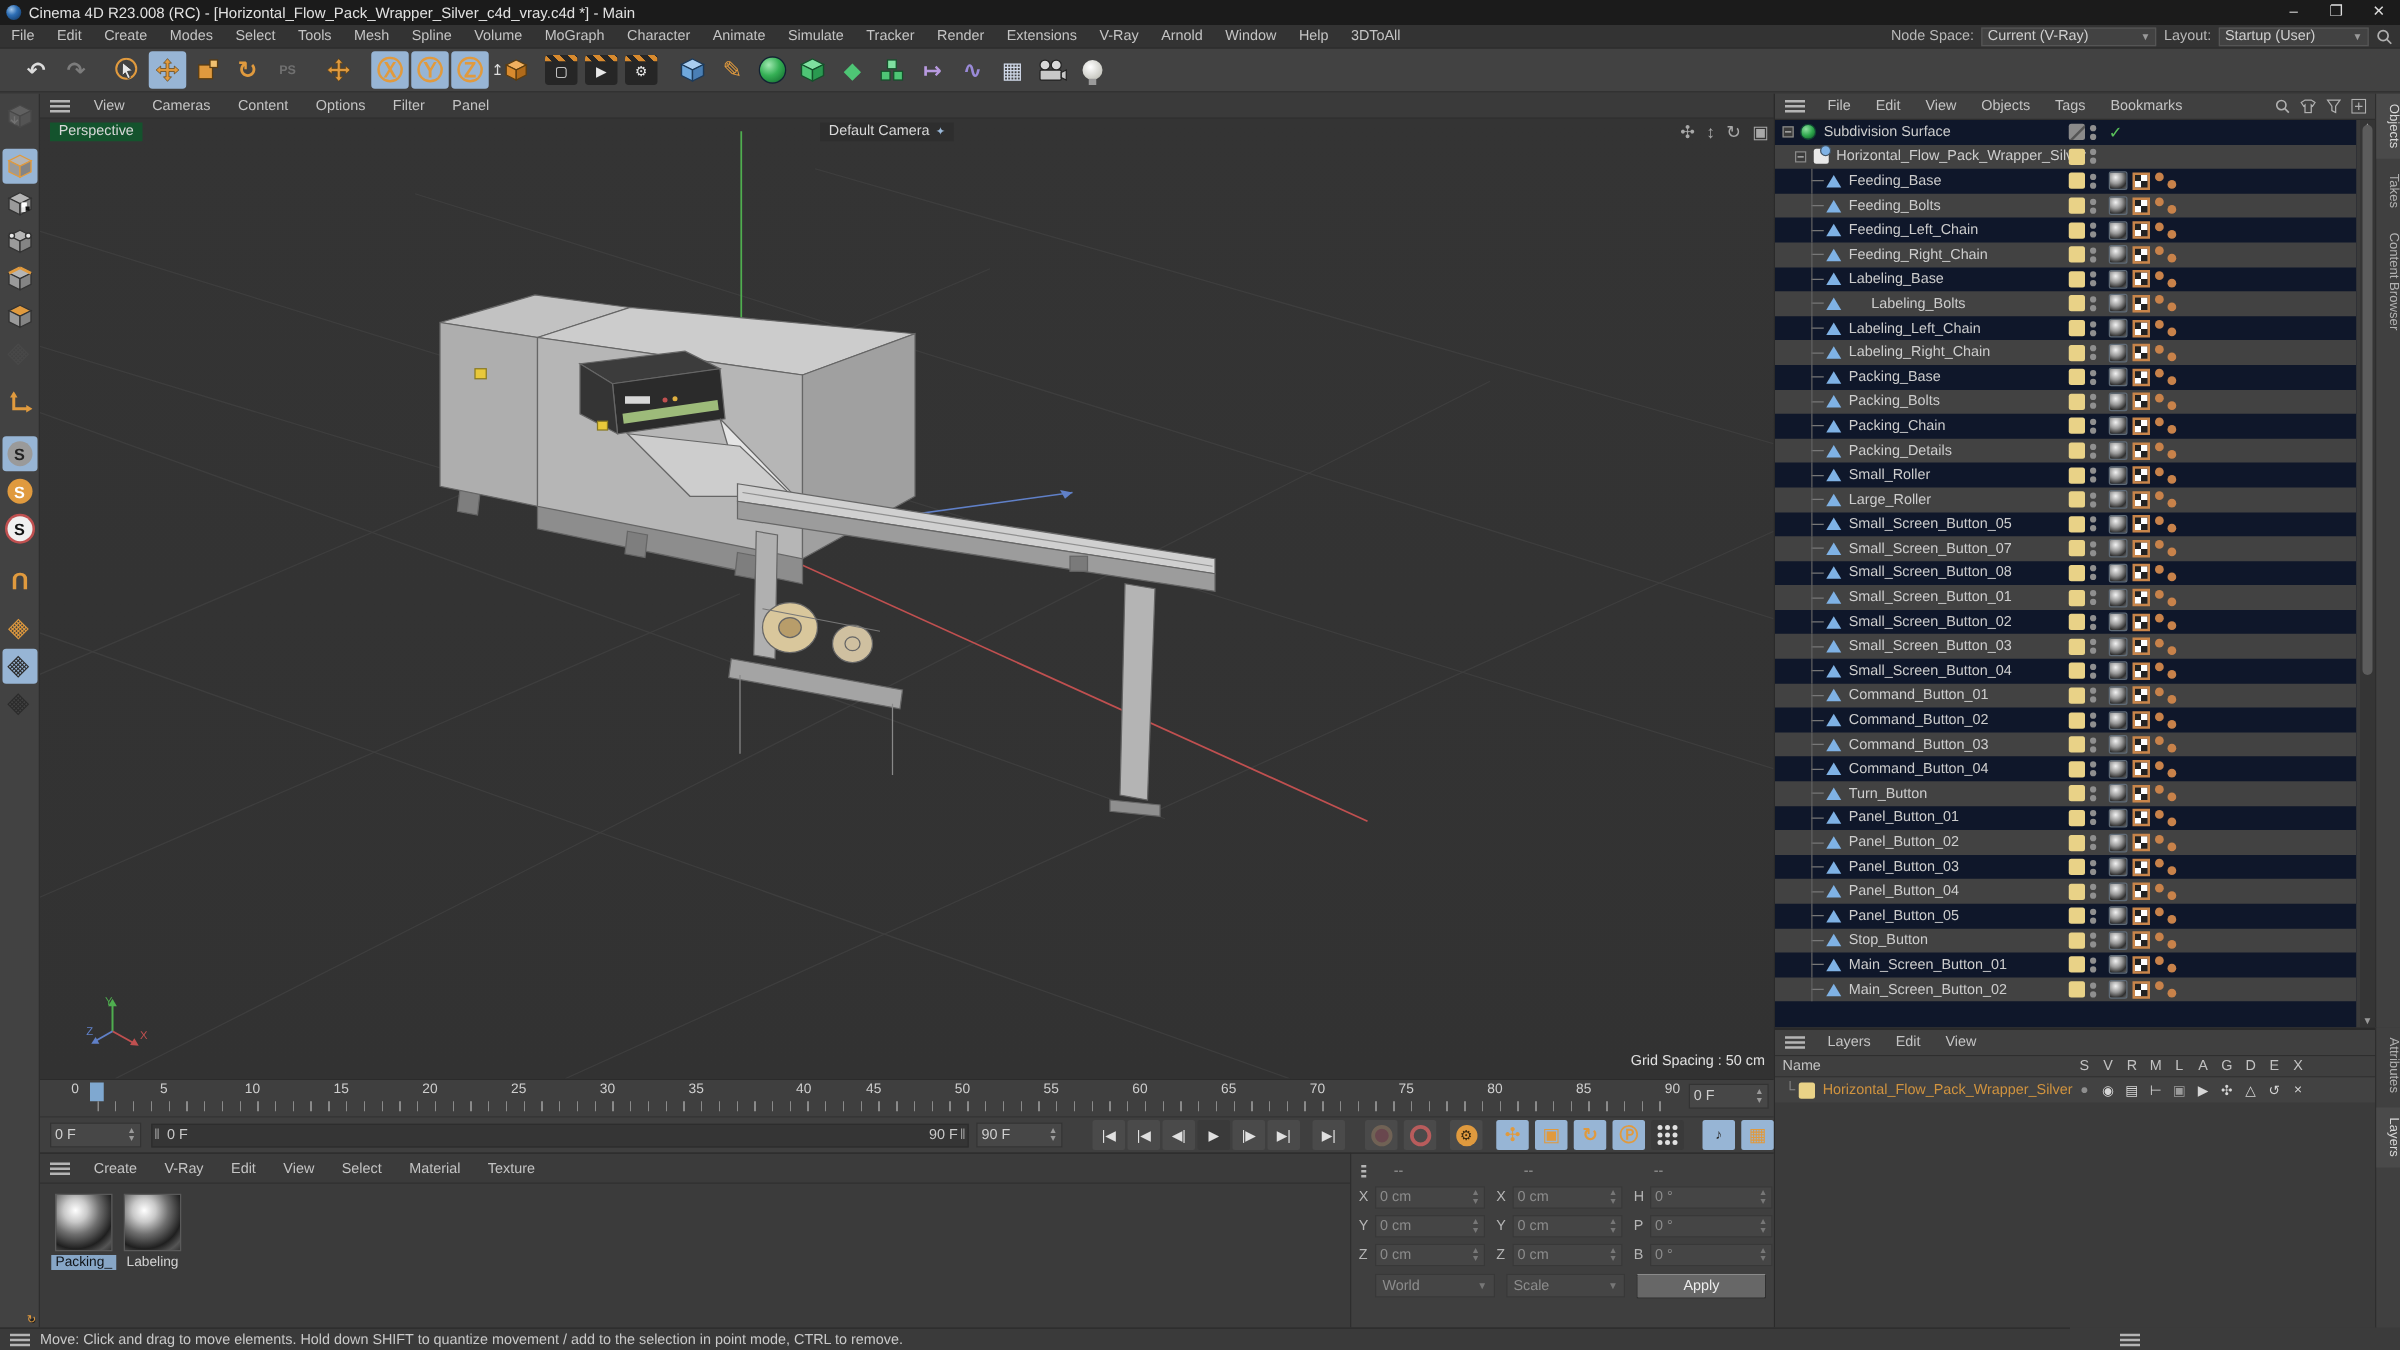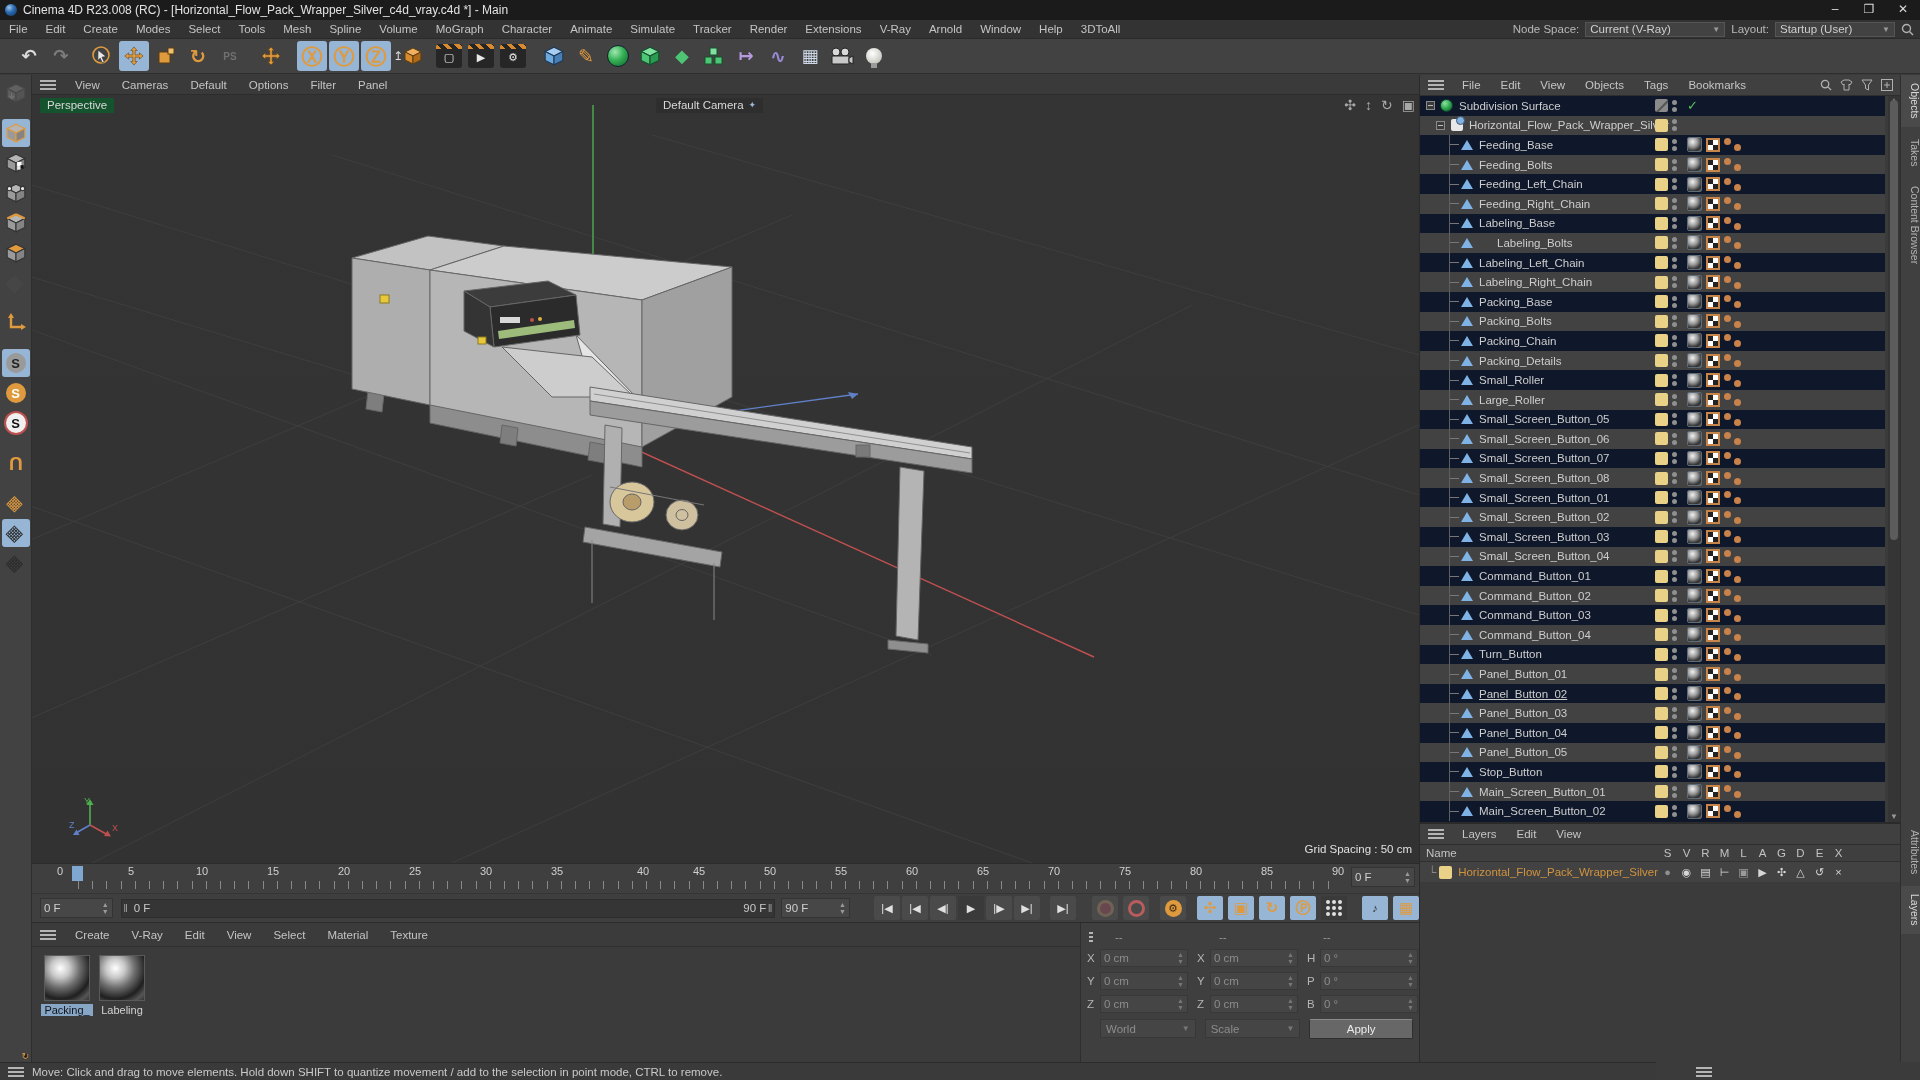--- a/index.html
+++ b/index.html
@@ -454,21 +454,21 @@
         <span class="mini-badge">↻</span>
       </span>
     </div>
 
   <div id="vp-header" class="abs">
     <span class="ham"></span>
     <div style="display:flex;">
 
     <span class="vp-menu-item">View</span>
         <span class="vp-menu-item">Cameras</span>
-        <span class="vp-menu-item">Default</span>
+        <span class="vp-menu-item">Content</span>
         <span class="vp-menu-item">Options</span>
         <span class="vp-menu-item">Filter</span>
         <span class="vp-menu-item">Panel</span>
       </div>
   </div>
 
   <div id="viewport" class="abs">
     <svg width="1387" height="768" viewBox="0 0 1387 768">
 
       <g stroke="#3e3e3e" stroke-width="1">
@@ -917,40 +917,20 @@
               <i></i>
               <i></i>
             </span>
           </span>
         </div>
         <div class="om-row">
           <span class="vline"></span>
           <span style="width: 29px;"></span>
           <span class="branch"></span>
           <span class="polyobj" style="margin-left: 2px;"></span>
-          <span class="rowtext" style="margin-left: 6px;">Small_Screen_Button_06</span>
-          <span class="om-tags">
-            <span class="layerchip"></span>
-            <span class="dots2">
-              <i></i>
-              <i></i>
-            </span>
-            <span class="matball"></span>
-            <span class="uvwtag"></span>
-            <span class="odots">
-              <i></i>
-              <i></i>
-            </span>
-          </span>
-        </div>
-        <div class="om-row">
-          <span class="vline"></span>
-          <span style="width: 29px;"></span>
-          <span class="branch"></span>
-          <span class="polyobj" style="margin-left: 2px;"></span>
           <span class="rowtext" style="margin-left: 6px;">Small_Screen_Button_07</span>
           <span class="om-tags">
             <span class="layerchip"></span>
             <span class="dots2">
               <i></i>
               <i></i>
             </span>
             <span class="matball"></span>
             <span class="uvwtag"></span>
             <span class="odots">
@@ -1177,21 +1157,21 @@
               <i></i>
               <i></i>
             </span>
           </span>
         </div>
         <div class="om-row">
           <span class="vline"></span>
           <span style="width: 29px;"></span>
           <span class="branch"></span>
           <span class="polyobj" style="margin-left: 2px;"></span>
-          <span class="rowtext" style="margin-left: 6px; text-decoration: underline;">Panel_Button_02</span>
+          <span class="rowtext" style="margin-left: 6px;">Panel_Button_02</span>
           <span class="om-tags">
             <span class="layerchip"></span>
             <span class="dots2">
               <i></i>
               <i></i>
             </span>
             <span class="matball"></span>
             <span class="uvwtag"></span>
             <span class="odots">
               <i></i>

